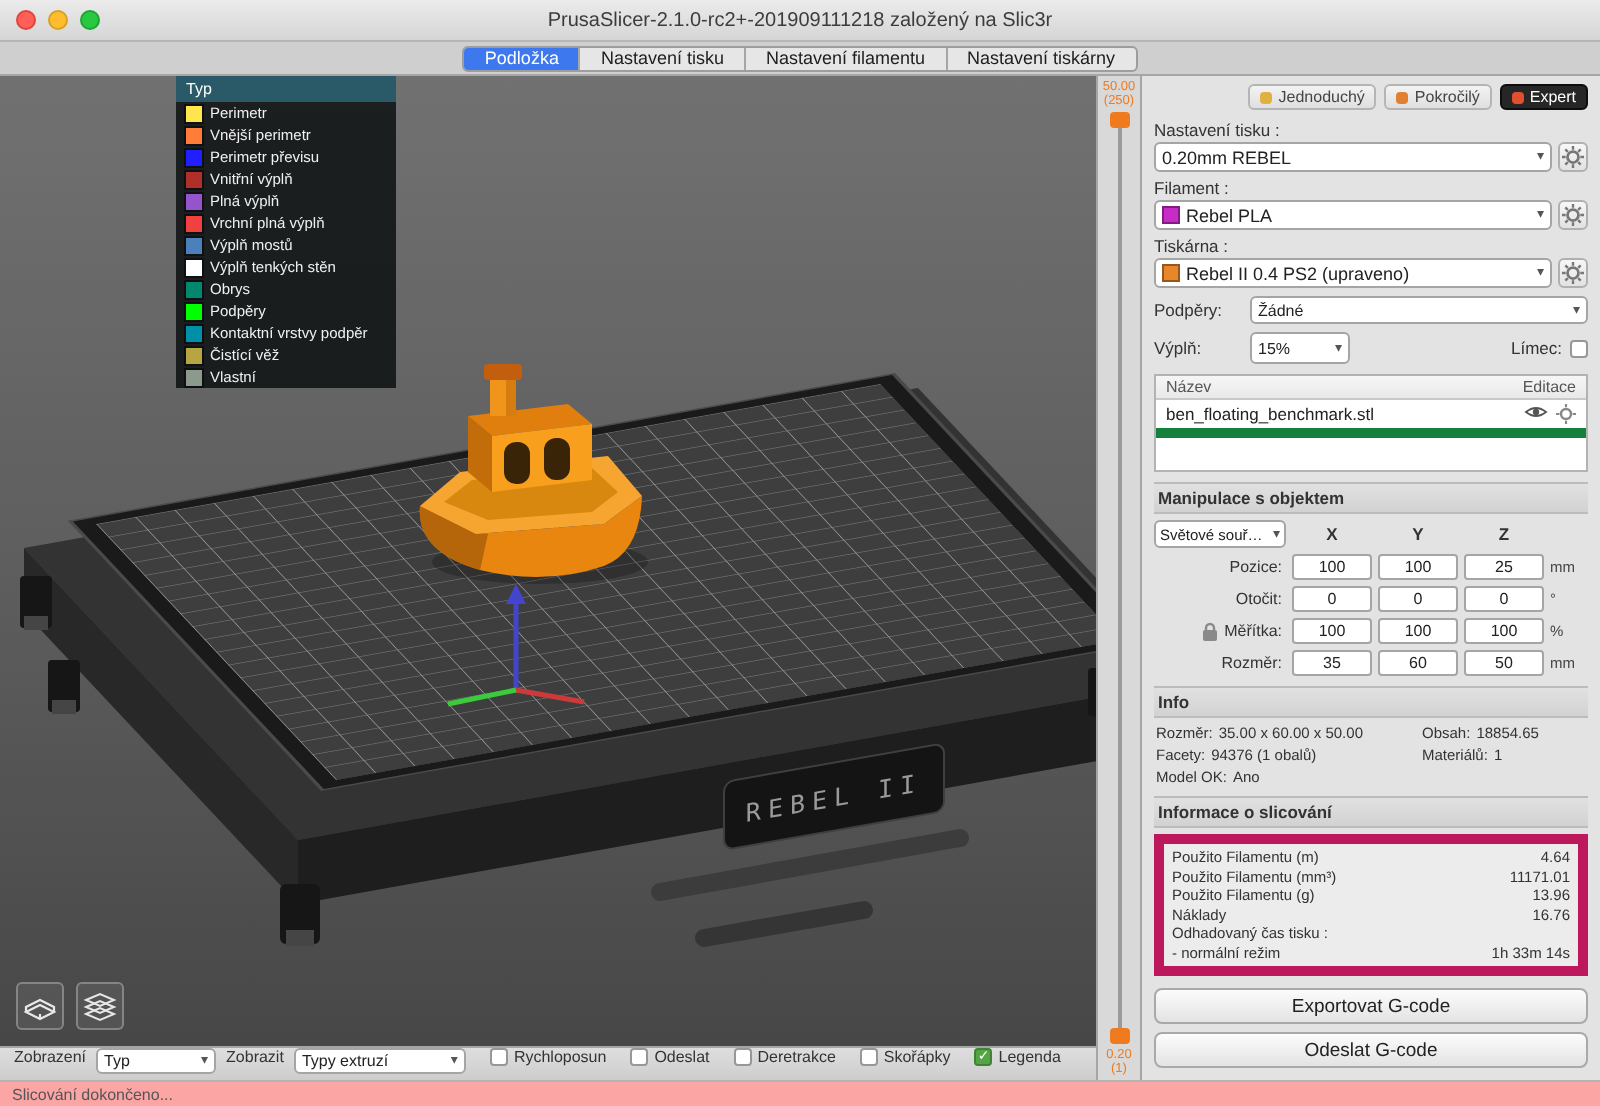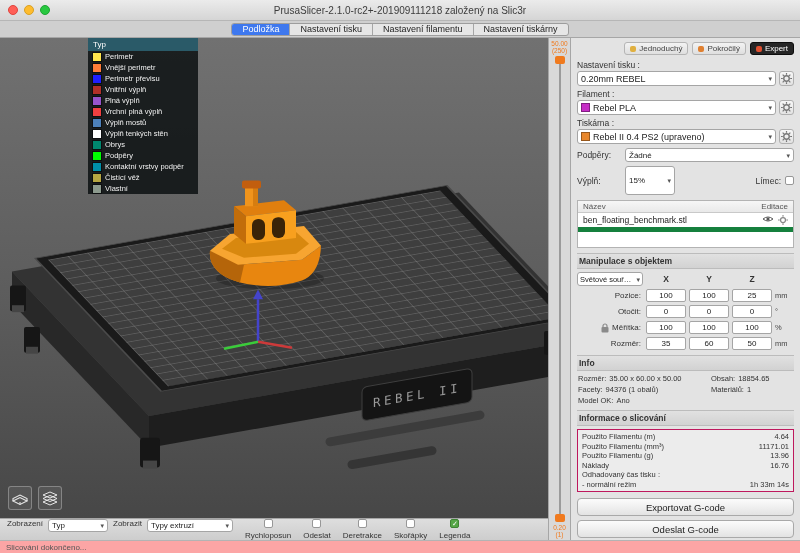--- a/index.html
+++ b/index.html
@@ -43,21 +43,21 @@
            border-radius:3px; display:flex; align-items:center; justify-content:center; padding:0; }
 
   
   .toolbar { flex:0 0 17px; background:linear-gradient(#dedede,#cdcdcd); border-top:1px solid #a6a6a6;
              display:flex; align-items:flex-start; gap:5px; padding:0 7px; font-size:8px; color:#333; white-space:nowrap; }
   .combo { background:#fff; border:1px solid #a5a5a5; border-radius:3px; display:flex; align-items:center;
            gap:3px; padding:0 3px; color:#222; height:13px; font-size:8px; }
   .combo-text { flex:1; overflow:hidden; white-space:nowrap; text-overflow:ellipsis; }
   .chev { color:#555; font-size:7px; line-height:1; }
   .combo.view { width:60px; } .combo.show { width:86px; }
-  .tb-check { display:flex; align-items:center; gap:3px; margin-left:7px;flex-direction:column; }
+  .tb-check { display:flex; align-items:center; gap:3px; margin-left:7px; }
   .cb { width:9px; height:9px; background:#fff; border:1px solid #979797; border-radius:2px;
         display:inline-flex; align-items:center; justify-content:center; font-size:7px; line-height:1; color:#fff; }
   .cb.checked { border-color:#3f8434; }
 
   
   .gutter { flex:0 0 22px; background:#d9d9d9; border-left:1px solid #a6a6a6; display:flex; flex-direction:column;
             align-items:center; padding:2px 1px; }
   .sl-label { font-size:6.5px; line-height:7px; color:#f07a1e; text-align:center; }
   .sl-label span { display:block; }
   .sl-track { flex:1; width:100%; position:relative; margin:2px 0; }
@@ -77,21 +77,21 @@
   .preset-label { font-size:8.5px; color:#333; margin:3px 0 1px; }
   .preset-row { display:flex; align-items:center; gap:3px; }
   .preset-row .combo { flex:1; height:15px; font-size:9px; }
   .swatch { width:9px; height:9px; flex:0 0 9px; border:1px solid rgba(0,0,0,0.35); }
   .cog { width:15px; height:15px; flex:0 0 15px; border:1px solid #b0b0b0; border-radius:3px;
          background:linear-gradient(#f7f7f7,#e2e2e2); display:flex; align-items:center; justify-content:center; padding:0; }
 
   .opt-row { display:flex; align-items:center; gap:4px; margin-top:4px; font-size:8.5px; color:#333; }
   .opt-label { width:44px; flex:0 0 44px; }
   .combo.supports { flex:1; height:14px; }
-  .combo.infill { width:50px; height:29px; }
+  .combo.infill { width:50px; height:16px; }
   .brim-label { margin-left:auto; }
 
   .objlist { margin-top:5px; border:1px solid #b3b3b3; background:#fff; display:flex; flex-direction:column;
              flex:1; min-height:48px; }
   .objlist-header { display:flex; justify-content:space-between; background:linear-gradient(#f6f6f6,#e9e9e9);
                     border-bottom:1px solid #c9c9c9; font-size:8px; color:#555; padding:1px 5px; flex:0 0 12px; align-items:flex-end; }
   .obj-row { display:flex; align-items:flex-start; gap:4px; padding:2px 5px; font-size:8.5px; color:#222;
              border-bottom:5px solid #15803d; }
   .obj-name { flex:1; overflow:hidden; text-overflow:ellipsis; white-space:nowrap; }
 
@@ -104,21 +104,21 @@
   .axis-h { text-align:center; font-weight:bold; font-size:8.5px; }
   .manip-label { display:flex; justify-content:flex-end; align-items:center; gap:3px; padding-right:2px; text-align:right; }
   .num-input { width:100%; height:13px; border:1px solid #a5a5a5; border-radius:2px; font-size:8px;
                text-align:center; font-family:inherit; background:#fff; color:#222; padding:0; }
   .unit { font-size:7.5px; color:#444; }
 
   .info-grid { display:grid; grid-template-columns:1fr 82px; font-size:7.5px; color:#333; row-gap:2px;
                margin-top:3px; padding:0 1px; }
   .kv .k { margin-right:3px; }
 
-  .sliced { background:#ececec; border:1px solid #be185d; margin-top:3px; padding:2px 4px; font-size:7.5px; color:#333; }
+  .sliced { background:#ececec; border:5px solid #be185d; margin-top:3px; padding:2px 4px; font-size:7.5px; color:#333; }
   .si-row { display:flex; justify-content:space-between; line-height:9.5px; }
 
   .gcode-buttons { margin-top:auto; display:flex; flex-direction:column; gap:4px; padding-top:6px; }
   .gbtn { height:18px; border:1px solid #a9a9a9; border-radius:4px; background:linear-gradient(#fcfcfc,#e3e3e3);
           font-size:9.5px; color:#222; font-family:inherit; }
 
   .statusbar { flex:0 0 13px; background:#fca5a5; border-top:1px solid #b3b3b3; display:flex; align-items:center;
                padding:0 6px; font-size:8px; color:#555; }
 </style>
 </head>

